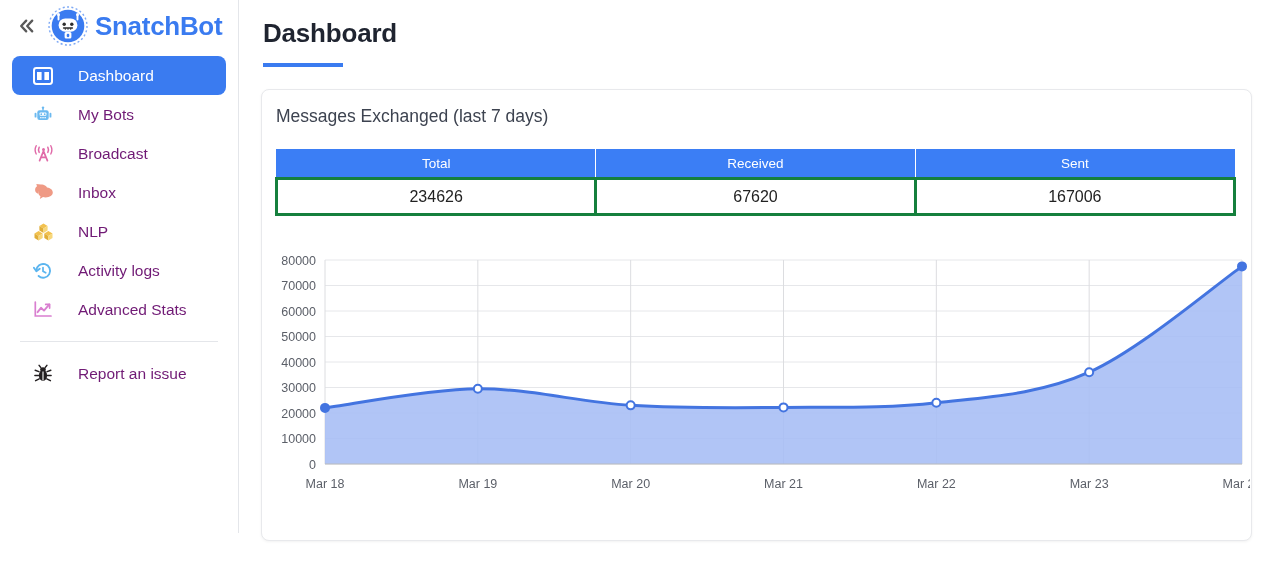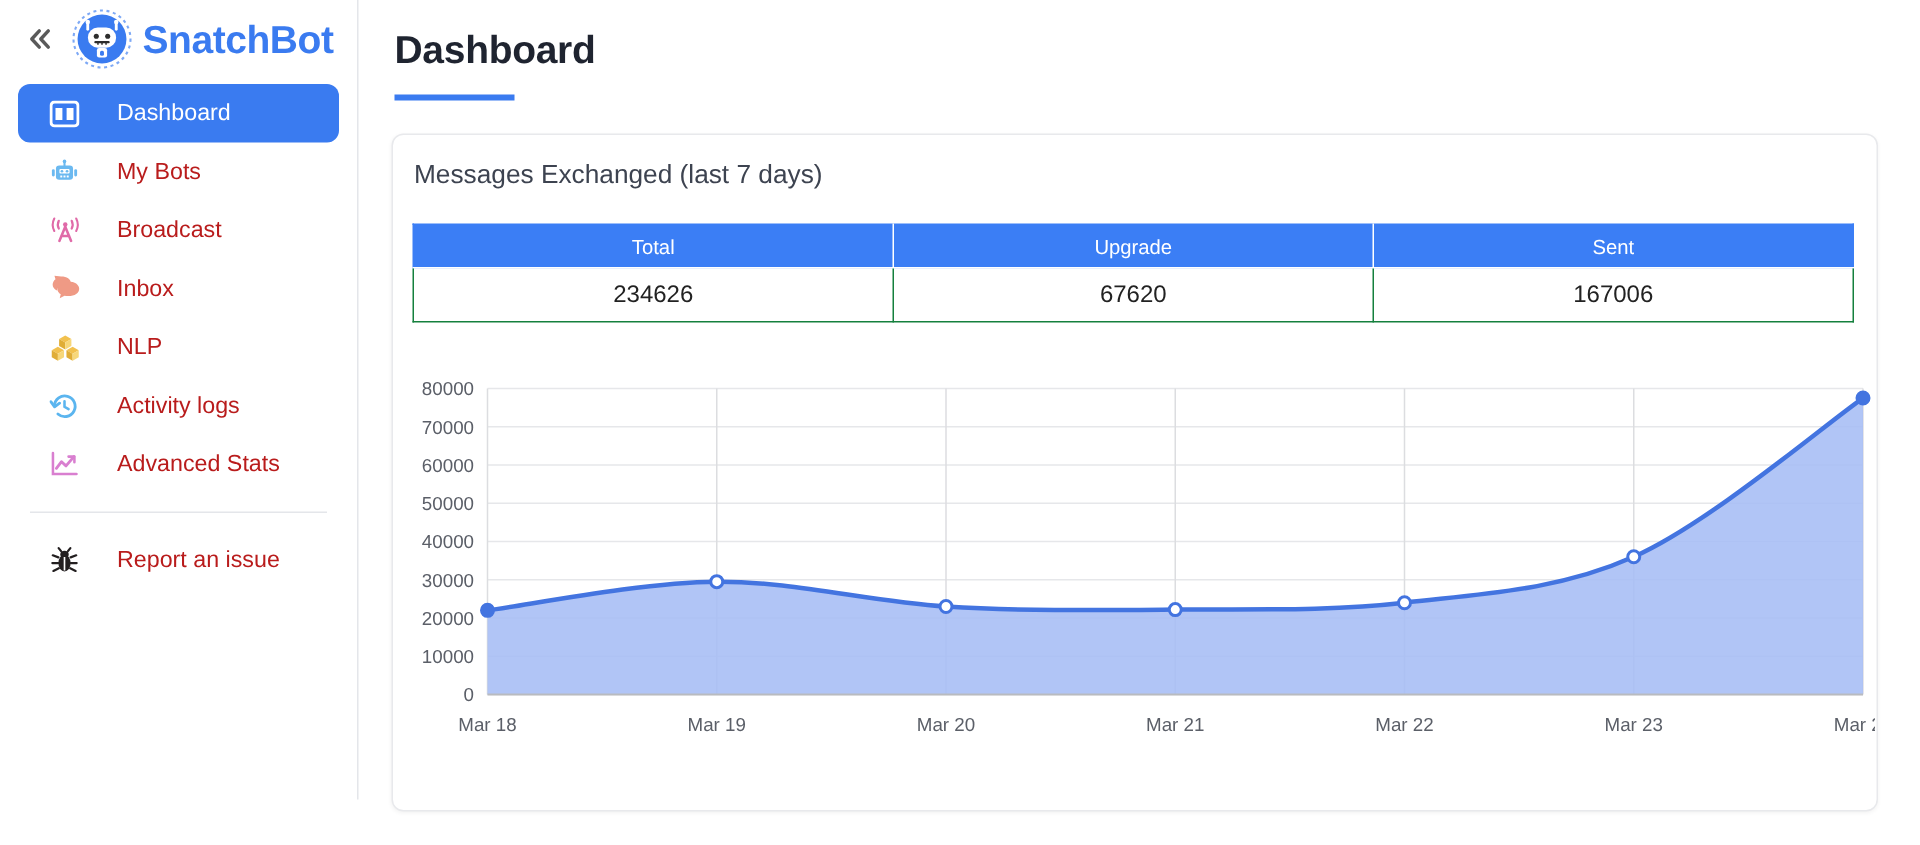--- a/index.html
+++ b/index.html
@@ -57,21 +57,21 @@
   }
   .nav-item .ico {
     width: 22px; height: 22px;
     flex: 0 0 22px;
     display: flex; align-items: center; justify-content: center;
   }
   .nav-item .ico svg { display: block; }
   .nav-item .lbl {
     margin-left: 24px;
     font-size: 15.5px;
-    color: #b91c1c;
+    color: #701a75;
     white-space: nowrap;
   }
   .nav-item.active {
     background: #3a7bf0;
   }
   .nav-item.active .lbl { color: #ffffff; }
 
   .nav-sep {
     height: 1px;
     background: #e4e6ea;
@@ -132,21 +132,21 @@
     border: 1px solid #ffffff;
     border-top: 1px solid #3b7ef5;
   }
   table.stats th:first-child { border-left: 1px solid #3b7ef5; }
   table.stats th:last-child { border-right: 1px solid #3b7ef5; }
   table.stats td {
     height: 36px;
     text-align: center;
     font-size: 16px;
     color: #222;
-    border: 1px solid #15803d;
+    border: 3px solid #15803d;
     background: #fff;
   }
 
   
   .chart-wrap {
     margin-top: 36px;
     height: 252px;
     position: relative;
   }
   .chart-wrap svg { display: block; }
@@ -308,21 +308,21 @@
     <h1 class="page-title">Dashboard</h1>
     <div class="title-underline"></div>
 
     <section class="card">
       <div class="card-title">Messages Exchanged (last 7 days)</div>
 
       <table class="stats">
         <thead>
           <tr>
             <th>Total</th>
-            <th>Upgrade</th>
+            <th>Received</th>
             <th>Sent</th>
           </tr>
         </thead>
         <tbody>
           <tr>
             <td>234626</td>
             <td>67620</td>
             <td>167006</td>
           </tr>
         </tbody>

